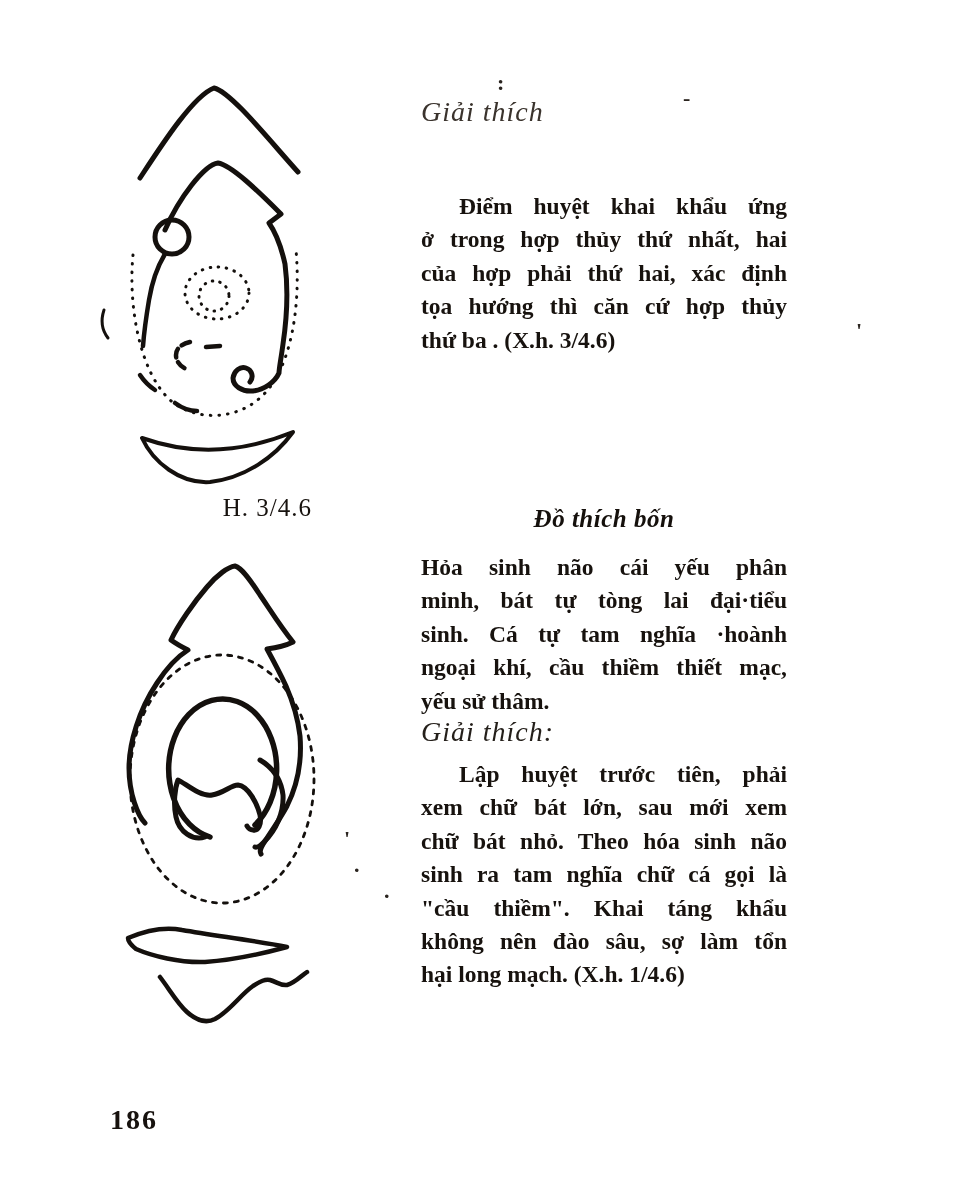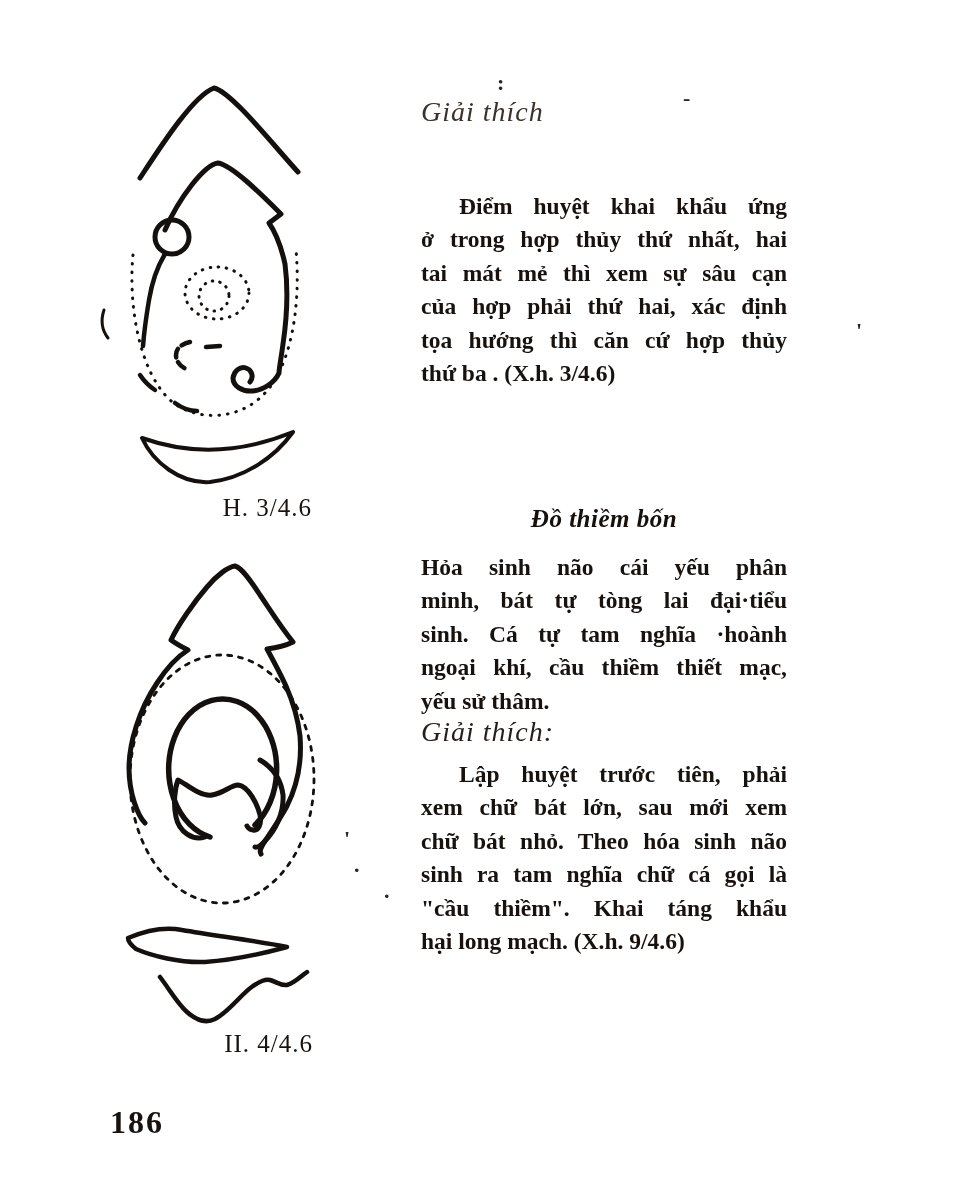--- a/index.html
+++ b/index.html
@@ -34,21 +34,21 @@
   .ln.ind{padding-left:38px;box-sizing:border-box;}
   .fig-caption{
     position:absolute;text-align:right;
     font-size:25px;font-weight:400;color:#17120e;letter-spacing:1px;
   }
   .stray{
     position:absolute;font-size:22px;font-weight:600;color:#2a241f;
   }
   .pagenum{
     position:absolute;left:110px;top:1104px;
-    font-size:32px;font-weight:600;color:#17120e;letter-spacing:2px;
+    font-size:28px;font-weight:600;color:#17120e;letter-spacing:2px;
   }
   svg{display:block;}
   svg path, svg circle, svg ellipse{
     fill:none;stroke:#14100d;stroke-linecap:round;stroke-linejoin:round;
   }
 </style>
 </head>
 <body>
 
 <div id="page">
@@ -72,49 +72,48 @@
 
   <svg class="abs" style="left:112px;top:553px;" width="220" height="480" viewBox="0 0 220 480">
     <path stroke-width="5" d="M33,270 C26,263 17,241 17,215 C17,190 27,157 45,130 C56,113 68,102 76,97 C70,94 63,90 59,87 C66,72 82,49 95,34 C105,22 116,14 123,13 C130,15 139,28 148,42 C157,55 168,73 181,89 C173,93 163,95 155,96 C161,107 168,120 174,133 C181,149 186,166 188,183 C190,208 185,233 175,253 C168,266 159,279 153,288 C149,294 147,298 149,301"></path>
     <ellipse stroke-width="2.8" stroke-dasharray="4 7" cx="110" cy="226" rx="92" ry="124"></ellipse>
     <path stroke-width="5.5" d="M98,284 A54,70 0 1 1 143,272"></path>
     <path stroke-width="5" d="M93,284 C81,288 67,279 64,264 C61,250 63,235 66,227 C73,230 88,244 100,242 C112,240 119,232 126,232 C136,233 145,250 148,262 C150,272 146,278 141,277 C138,277 136,275 135,273"></path>
     <path stroke-width="5" d="M148,207 C160,214 169,226 171,242 C172,260 164,277 152,289 C148,293 145,295 143,294"></path>
     <path stroke-width="4.5" d="M16,385 C35,377 55,374 70,377 C105,383 145,388 175,394 C153,400 123,407 93,409 C68,410 40,403 24,396 C19,392 16,388 16,385 Z"></path>
     <path stroke-width="4.5" d="M48,424 C58,437 65,450 75,459 C85,468 95,470 103,466 C118,458 128,442 141,433 C149,428 153,426 158,427 C165,429 169,433 175,432 C183,430 189,423 195,419"></path>
   </svg>
-  <div class="fig-caption" style="left:138px;top:1030px;width:175px;">II. 4/4.6</div>
 
   <div class="col-head-italic" style="top:96px;">Giải thích</div>
   <div class="body-block" style="top:142px;margin-top:48px;">
     <span class="ln ind">Điểm huyệt khai khẩu ứng</span>
     <span class="ln">ở trong hợp thủy thứ nhất, hai</span>
-    <span class="ln">tai mát mẻ thì xem sự sâu cạn</span>
     <span class="ln">của hợp phải thứ hai, xác định</span>
     <span class="ln">tọa hướng thì căn cứ hợp thủy</span>
     <span class="ln noj">thứ ba . (X.h. 3/4.6)</span>
   </div>
 
-  <div class="col-head-bold" style="top:505px;">Đồ thiềm bốn</div>
+  <div class="col-head-bold" style="top:505px;">Đồ thích bốn</div>
   <div class="body-block" style="top:551px;">
     <span class="ln">Hỏa sinh não cái yếu phân</span>
     <span class="ln">minh, bát tự tòng lai đại·tiểu</span>
     <span class="ln">sinh. Cá tự tam nghĩa ·hoành</span>
     <span class="ln">ngoại khí, cầu thiềm thiết mạc,</span>
     <span class="ln noj">yếu sử thâm.</span>
   </div>
 
   <div class="col-head-italic" style="top:716px;color:#241f1a;">Giải thích:</div>
   <div class="body-block" style="top:758px;">
     <span class="ln ind">Lập huyệt trước tiên, phải</span>
     <span class="ln">xem chữ bát lớn, sau mới xem</span>
     <span class="ln">chữ bát nhỏ. Theo hóa sinh não</span>
     <span class="ln">sinh ra tam nghĩa chữ cá gọi là</span>
     <span class="ln">"cầu thiềm". Khai táng khẩu</span>
-    <span class="ln noj">hại long mạch. (X.h. 9/4.6)</span>
+    <span class="ln">không nên đào sâu, sợ làm tổn</span>
+    <span class="ln noj">hại long mạch. (X.h. 1/4.6)</span>
   </div>
 
   <span class="stray" style="left:497px;top:70px;">:</span>
   <span class="stray" style="left:683px;top:85px;">-</span>
   <span class="stray" style="left:856px;top:318px;">'</span>
   <span class="stray" style="left:344px;top:826px;">'</span>
   <span class="stray" style="left:354px;top:852px;">.</span>
   <span class="stray" style="left:384px;top:878px;">.</span>
 
   <div class="pagenum">186</div>

